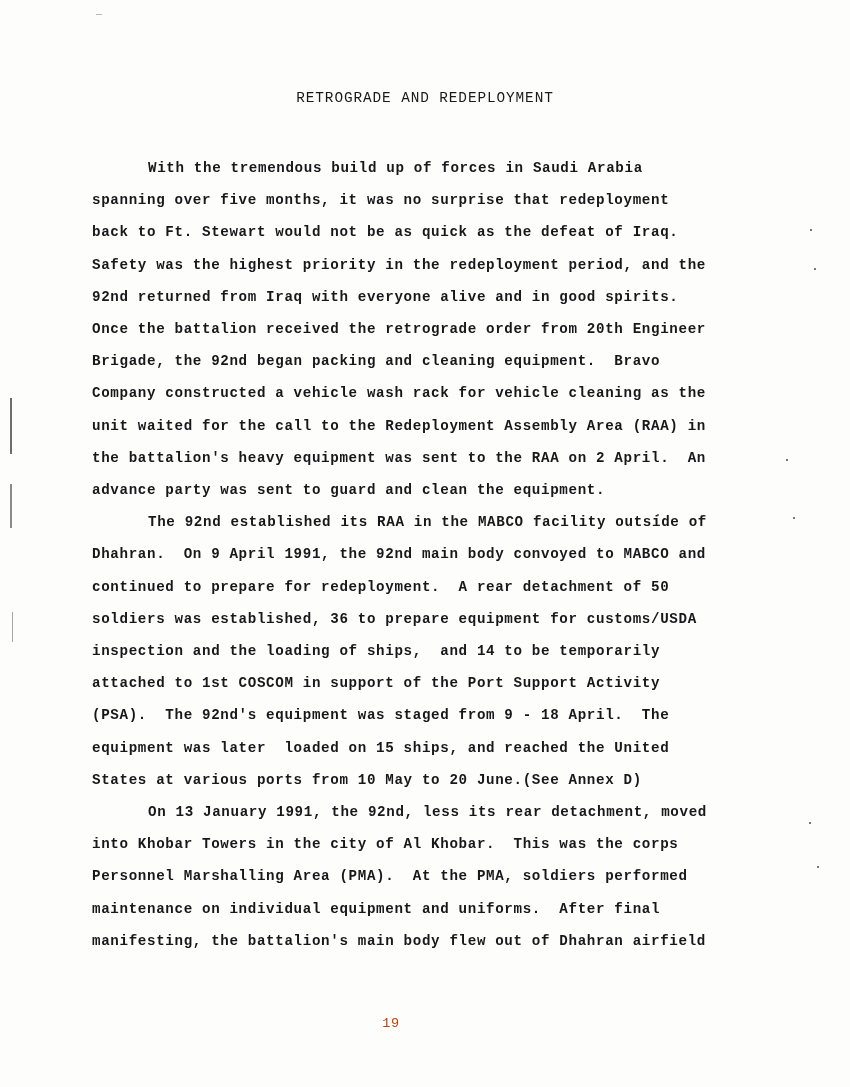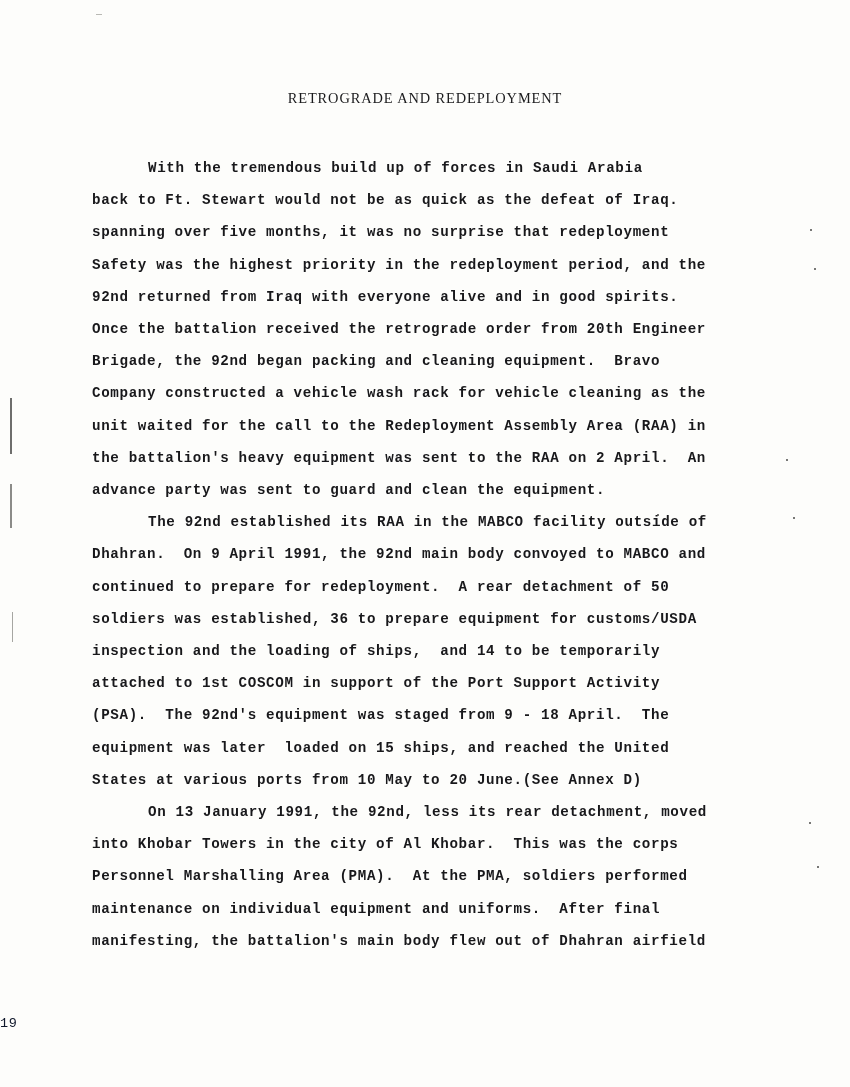--- a/index.html
+++ b/index.html
@@ -50,21 +50,20 @@
   }
   .title {
     position: absolute;
     top: 90px;
     left: 0;
     width: 850px;
     text-align: center;
     font-size: 14.4px;
     letter-spacing: 0.9px;
     color: #1a1a1c;
-    font-family: Liberation Serif, serif;
   }
   .body-text {
     position: absolute;
     top: 152px;
     left: 92px;
     width: 700px;
     font-weight: bold;
   }
   .para {
     margin: 0 0 0 0;
@@ -77,23 +76,24 @@
     color: #18181b;
   }
   .line.indent {
     text-indent: 56px;
   }
   .folio {
     position: absolute;
     top: 1016px;
     left: 0;
     width: 782px;
+    text-align: center;
     font-size: 13.5px;
     letter-spacing: 0.6px;
-    color: #0f172a;
+    color: #c2410c;
   }
   .speck {
     position: absolute;
     background: #4a4a48;
     border-radius: 50%;
   }
 </style>
 </head>
 <body>
 
@@ -111,22 +111,22 @@
   <div class="speck" style="left:793px; top:517px; width:2px; height:2px;"></div>
   <div class="speck" style="left:809px; top:822px; width:2px; height:2px;"></div>
   <div class="speck" style="left:817px; top:866px; width:2px; height:2px;"></div>
 
   <div class="title">RETROGRADE AND REDEPLOYMENT</div>
 
   <div class="body-text">
 
     <div class="para">
       <div class="line indent">With the tremendous build up of forces in Saudi Arabia</div>
+      <div class="line">spanning over five months, it was no surprise that redeployment</div>
       <div class="line">back to Ft. Stewart would not be as quick as the defeat of Iraq.</div>
-      <div class="line">spanning over five months, it was no surprise that redeployment</div>
       <div class="line">Safety was the highest priority in the redeployment period, and the</div>
       <div class="line">92nd returned from Iraq with everyone alive and in good spirits.</div>
       <div class="line">Once the battalion received the retrograde order from 20th Engineer</div>
       <div class="line">Brigade, the 92nd began packing and cleaning equipment.  Bravo</div>
       <div class="line">Company constructed a vehicle wash rack for vehicle cleaning as the</div>
       <div class="line">unit waited for the call to the Redeployment Assembly Area (RAA) in</div>
       <div class="line">the battalion's heavy equipment was sent to the RAA on 2 April.  An</div>
       <div class="line">advance party was sent to guard and clean the equipment.</div>
     </div>
 

